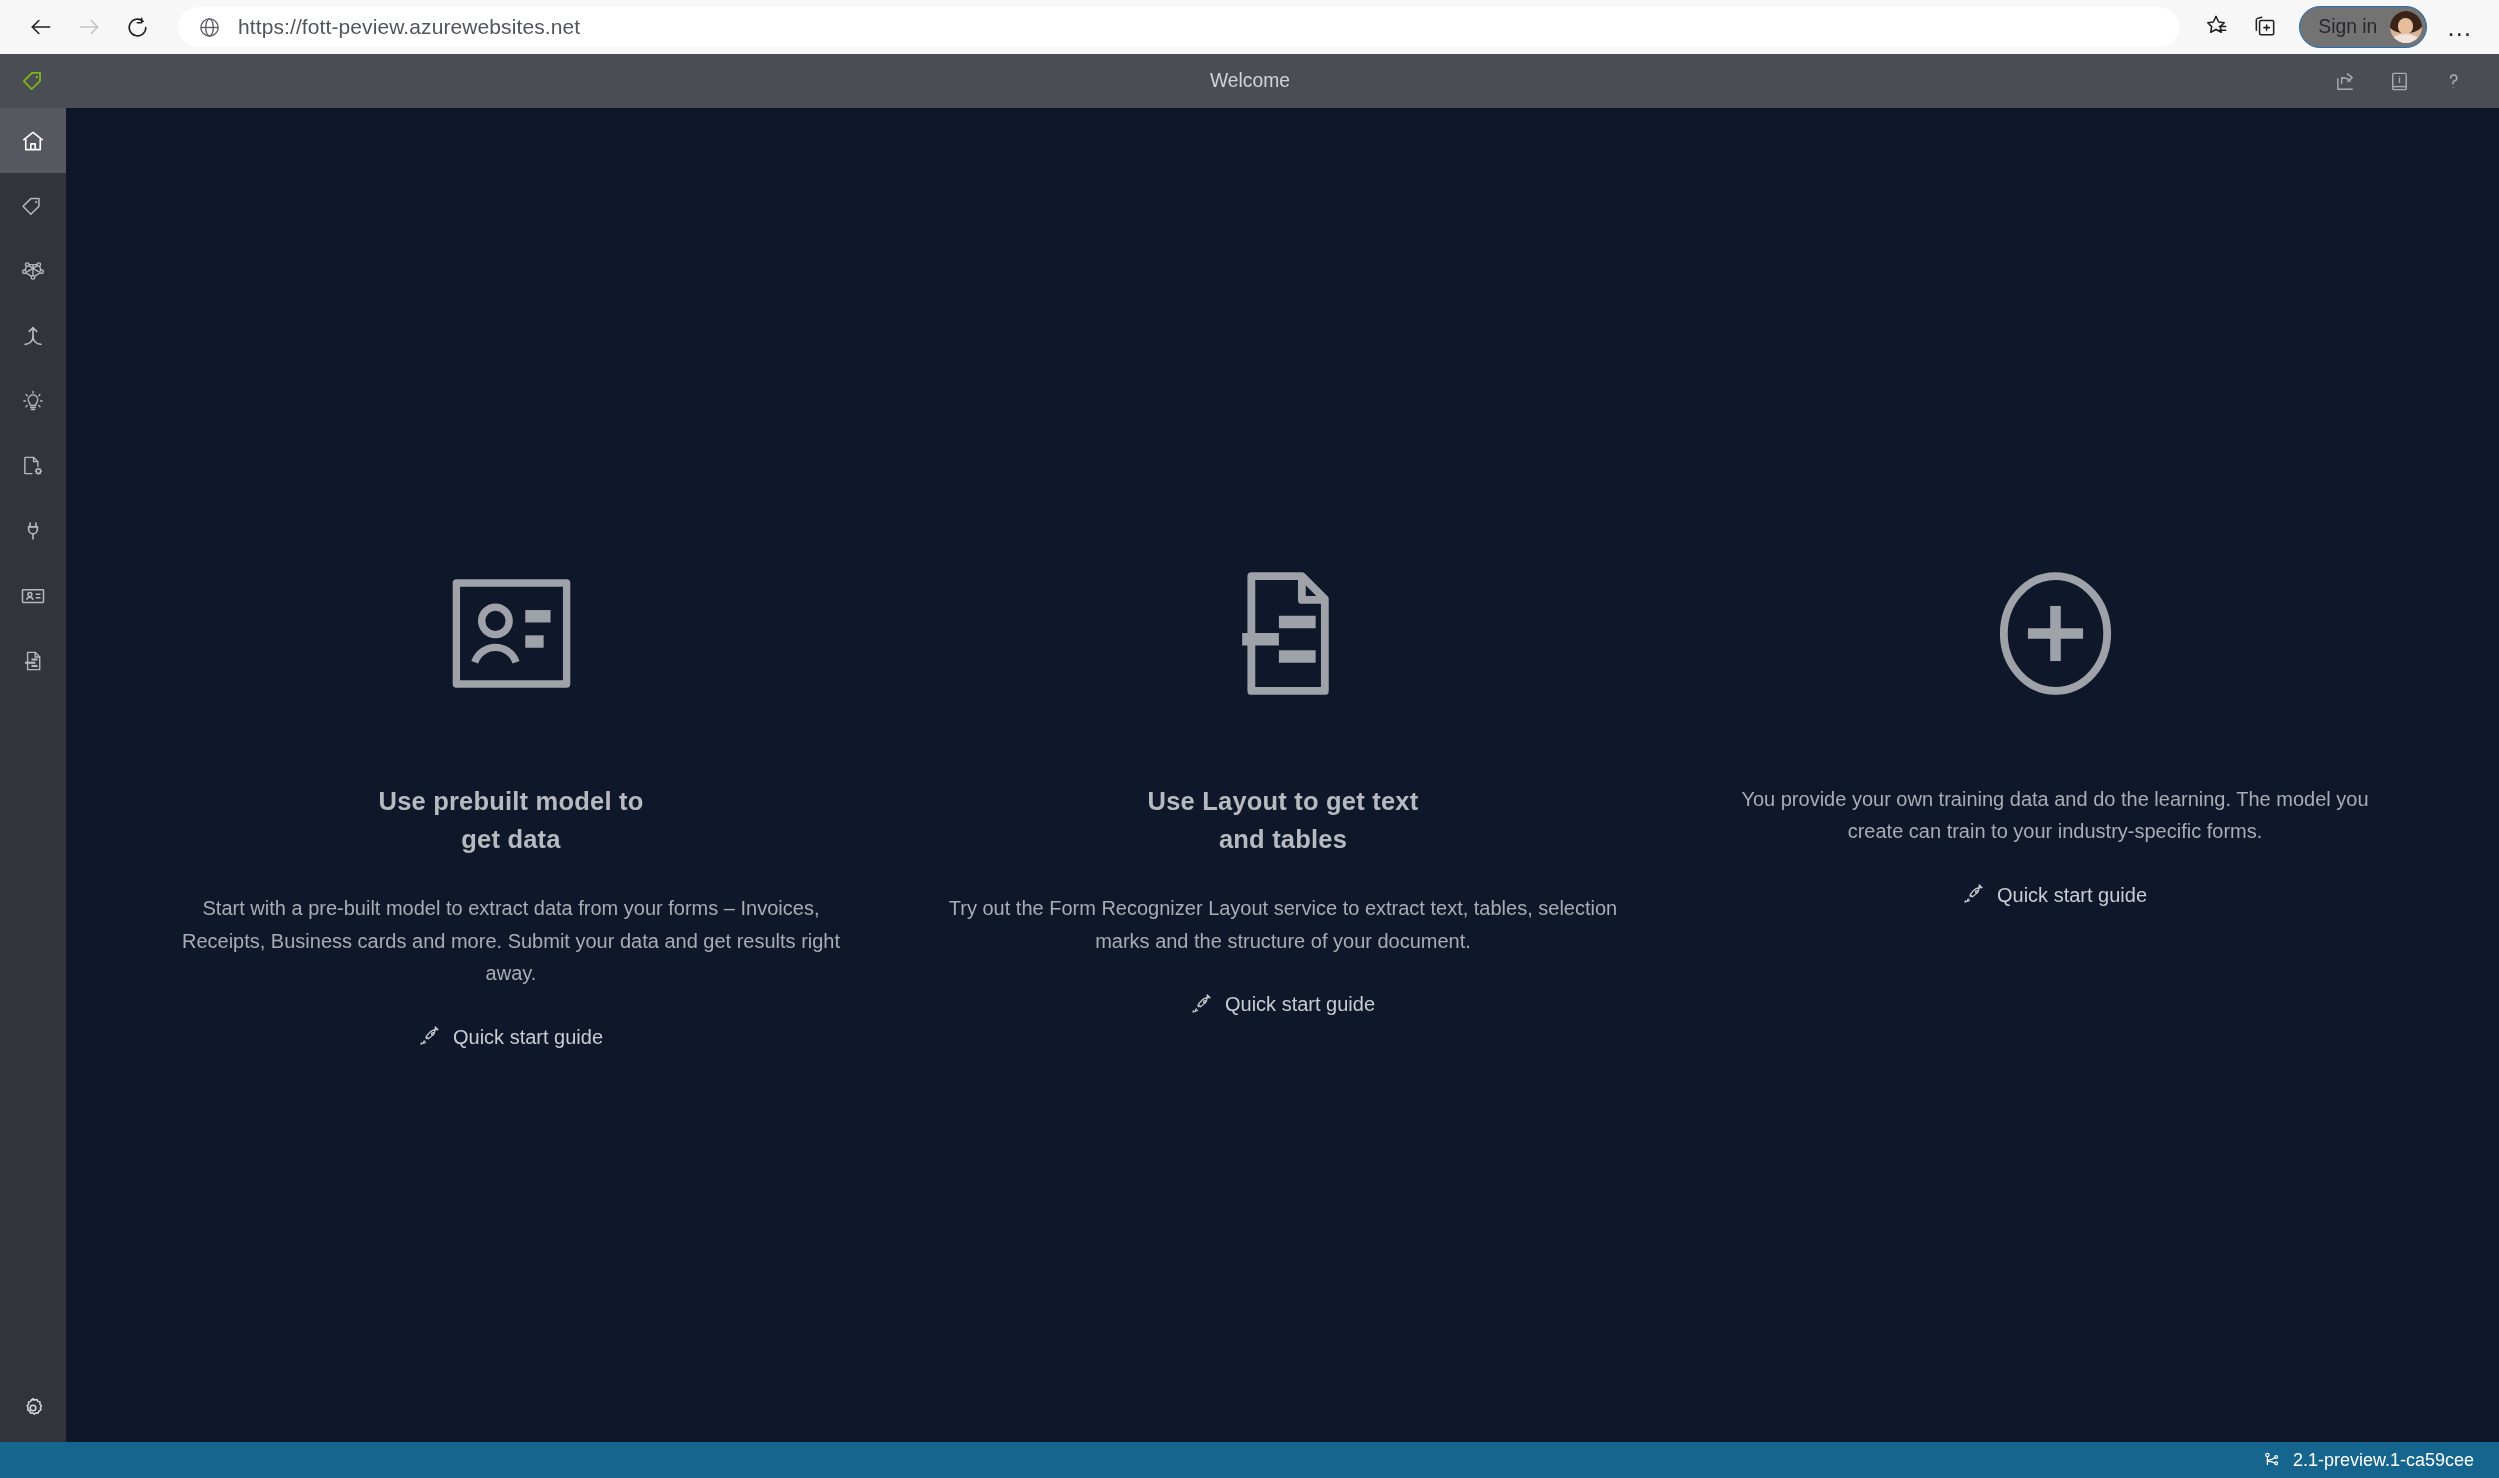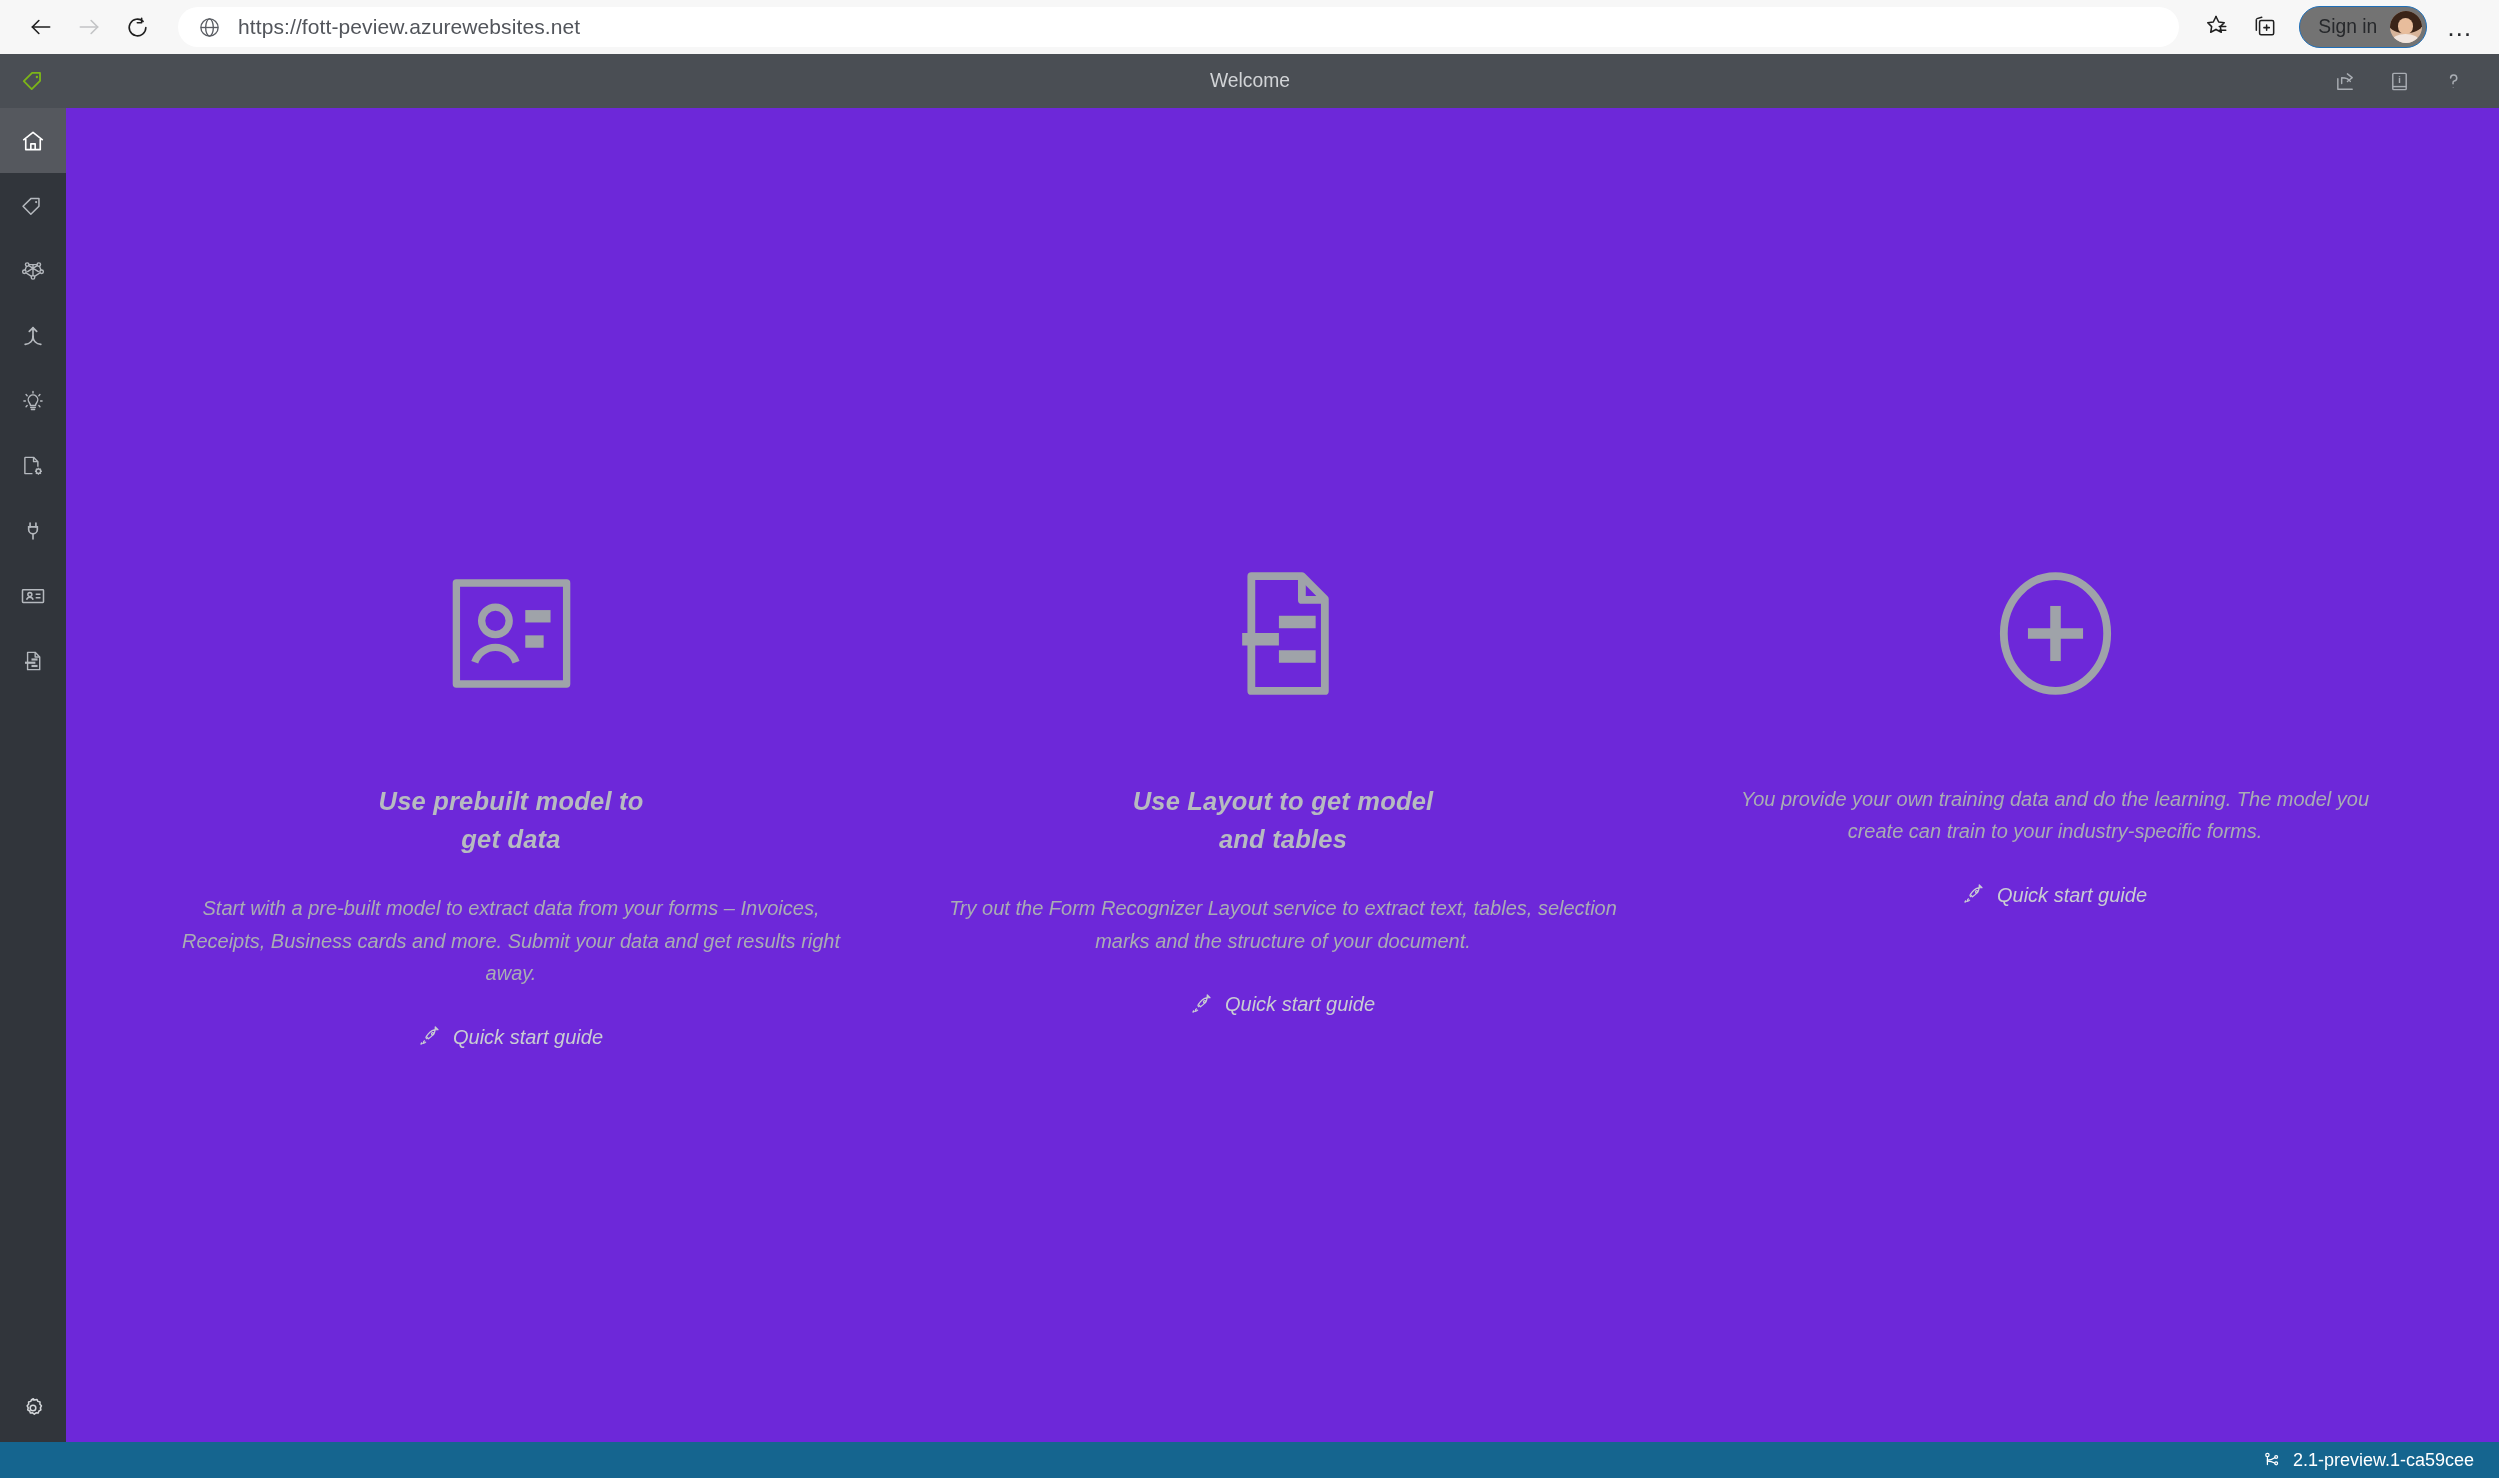--- a/index.html
+++ b/index.html
@@ -159,26 +159,25 @@
     position: relative;
   }
   .side-item.active { background: #55585e; }
   .side-item svg { display: block; }
   .sidebar-spacer { flex: 1 1 auto; }
   .side-item.bottom { height: 69px; }
 
   
   .main {
     flex: 1 1 auto;
-    background: #6d28d9;
+    background: #0f172a;
     display: flex;
     align-items: flex-start;
     justify-content: center;
     padding-top: 448px;
-    font-style: italic;
   }
   .cards {
     width: 2239px;
     display: flex;
     justify-content: space-between;
     align-items: flex-start;
   }
   .card {
     width: 695px;
     display: flex;
@@ -491,21 +490,21 @@
           <div class="card-icon">
             <svg width="147" height="147" viewBox="0 0 64 64" fill="none" stroke="#9fa3a9" stroke-width="3.4" stroke-linejoin="round">
               <path d="M18 7h22l10 10v40H18z"></path>
               <path d="M40 7v10.4h10"></path>
               <path d="M30 27h16" stroke-width="5.4"></path>
               <path d="M14 34.5h16" stroke-width="5.4"></path>
               <path d="M30 42h16" stroke-width="5.4"></path>
             </svg>
           </div>
           <div class="card-title">
-            <div>Use Layout to get model</div>
+            <div>Use Layout to get text</div>
             <div>and tables</div>
           </div>
           <div class="card-desc">Try out the Form Recognizer Layout service to extract text, tables, selection marks and the structure of your document.</div>
           <a class="quickstart">
             <span>
               <svg width="21.6" height="21.6" viewBox="0 0 24 24" fill="none" stroke="#c9cdd2" stroke-width="1.4" stroke-linejoin="round">
                 <path d="M20.5 3.5c-4.2-.4-8 1.3-10.7 4.6l-2.4 3 2.5 2.5 3-2.4c3.3-2.7 5-6.5 4.6-10.7z" transform="translate(0.6,0.6)"></path>
                 <path d="M9.2 14.6l-2-2"></path>
                 <circle cx="15.2" cy="8.6" r="1.3"></circle>
                 <path d="M6.4 16.2c-1 .6-1.6 1.7-1.7 3 1.3-.1 2.4-.7 3-1.7"></path>

